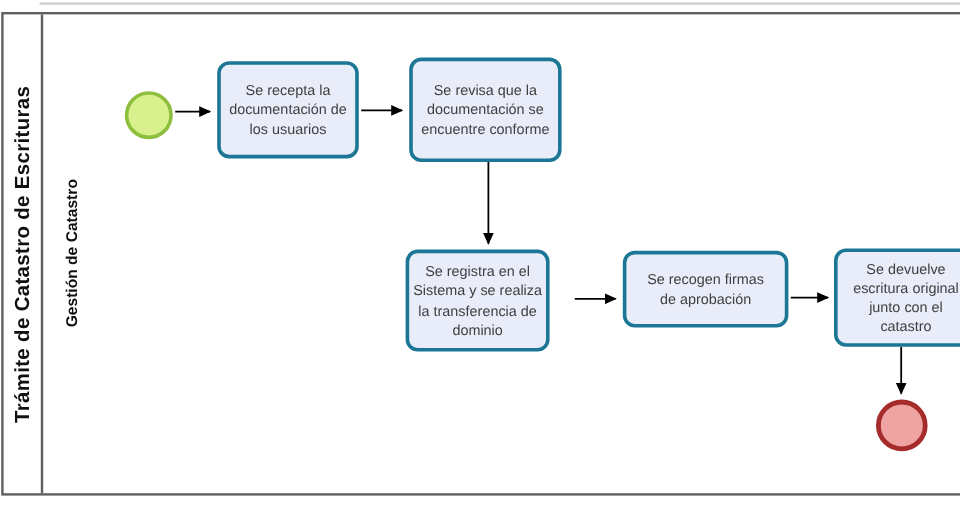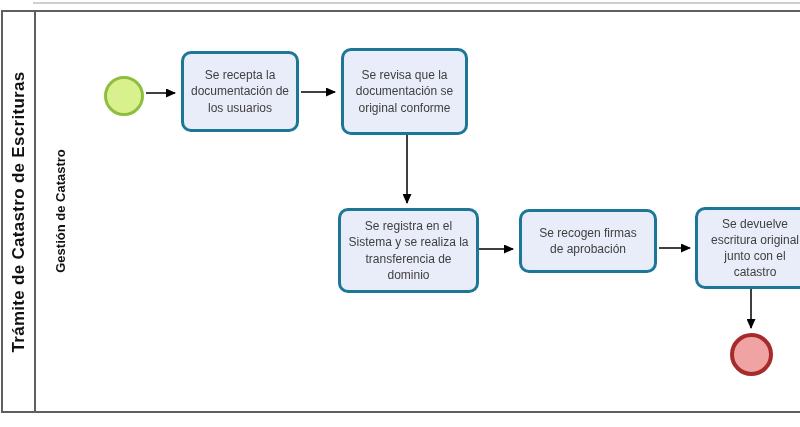--- a/index.html
+++ b/index.html
@@ -77,24 +77,24 @@
   <path class="flow" d="M751,289 L751,328" marker-end="url(#ah)"></path>
 </svg>
 
 <div class="event start"></div>
 
 <div class="task" style="left:181px;top:51px;width:118px;height:81px;">
   <span style="max-width:110px;">Se recepta la documentación de los usuarios</span>
 </div>
 
 <div class="task" style="left:341px;top:48px;width:127px;height:87px;">
-  <span style="max-width:116px;">Se revisa que la documentación se original conforme</span>
+  <span style="max-width:116px;">Se revisa que la documentación se encuentre conforme</span>
 </div>
 
-<div class="task" style="left:338px;top:208px;width:141px;height:85px;">
+<div class="task" style="left:338px;top:208px;width:120px;height:85px;">
   <span style="max-width:130px;">Se registra en el Sistema y se realiza la transferencia de dominio</span>
 </div>
 
 <div class="task" style="left:519px;top:209px;width:138px;height:64px;">
   <span style="max-width:112px;">Se recogen firmas de aprobación</span>
 </div>
 
 <div class="task" style="left:695px;top:207px;width:120px;height:82px;">
   <span style="max-width:96px;">Se devuelve escritura original junto con el catastro</span>
 </div>

